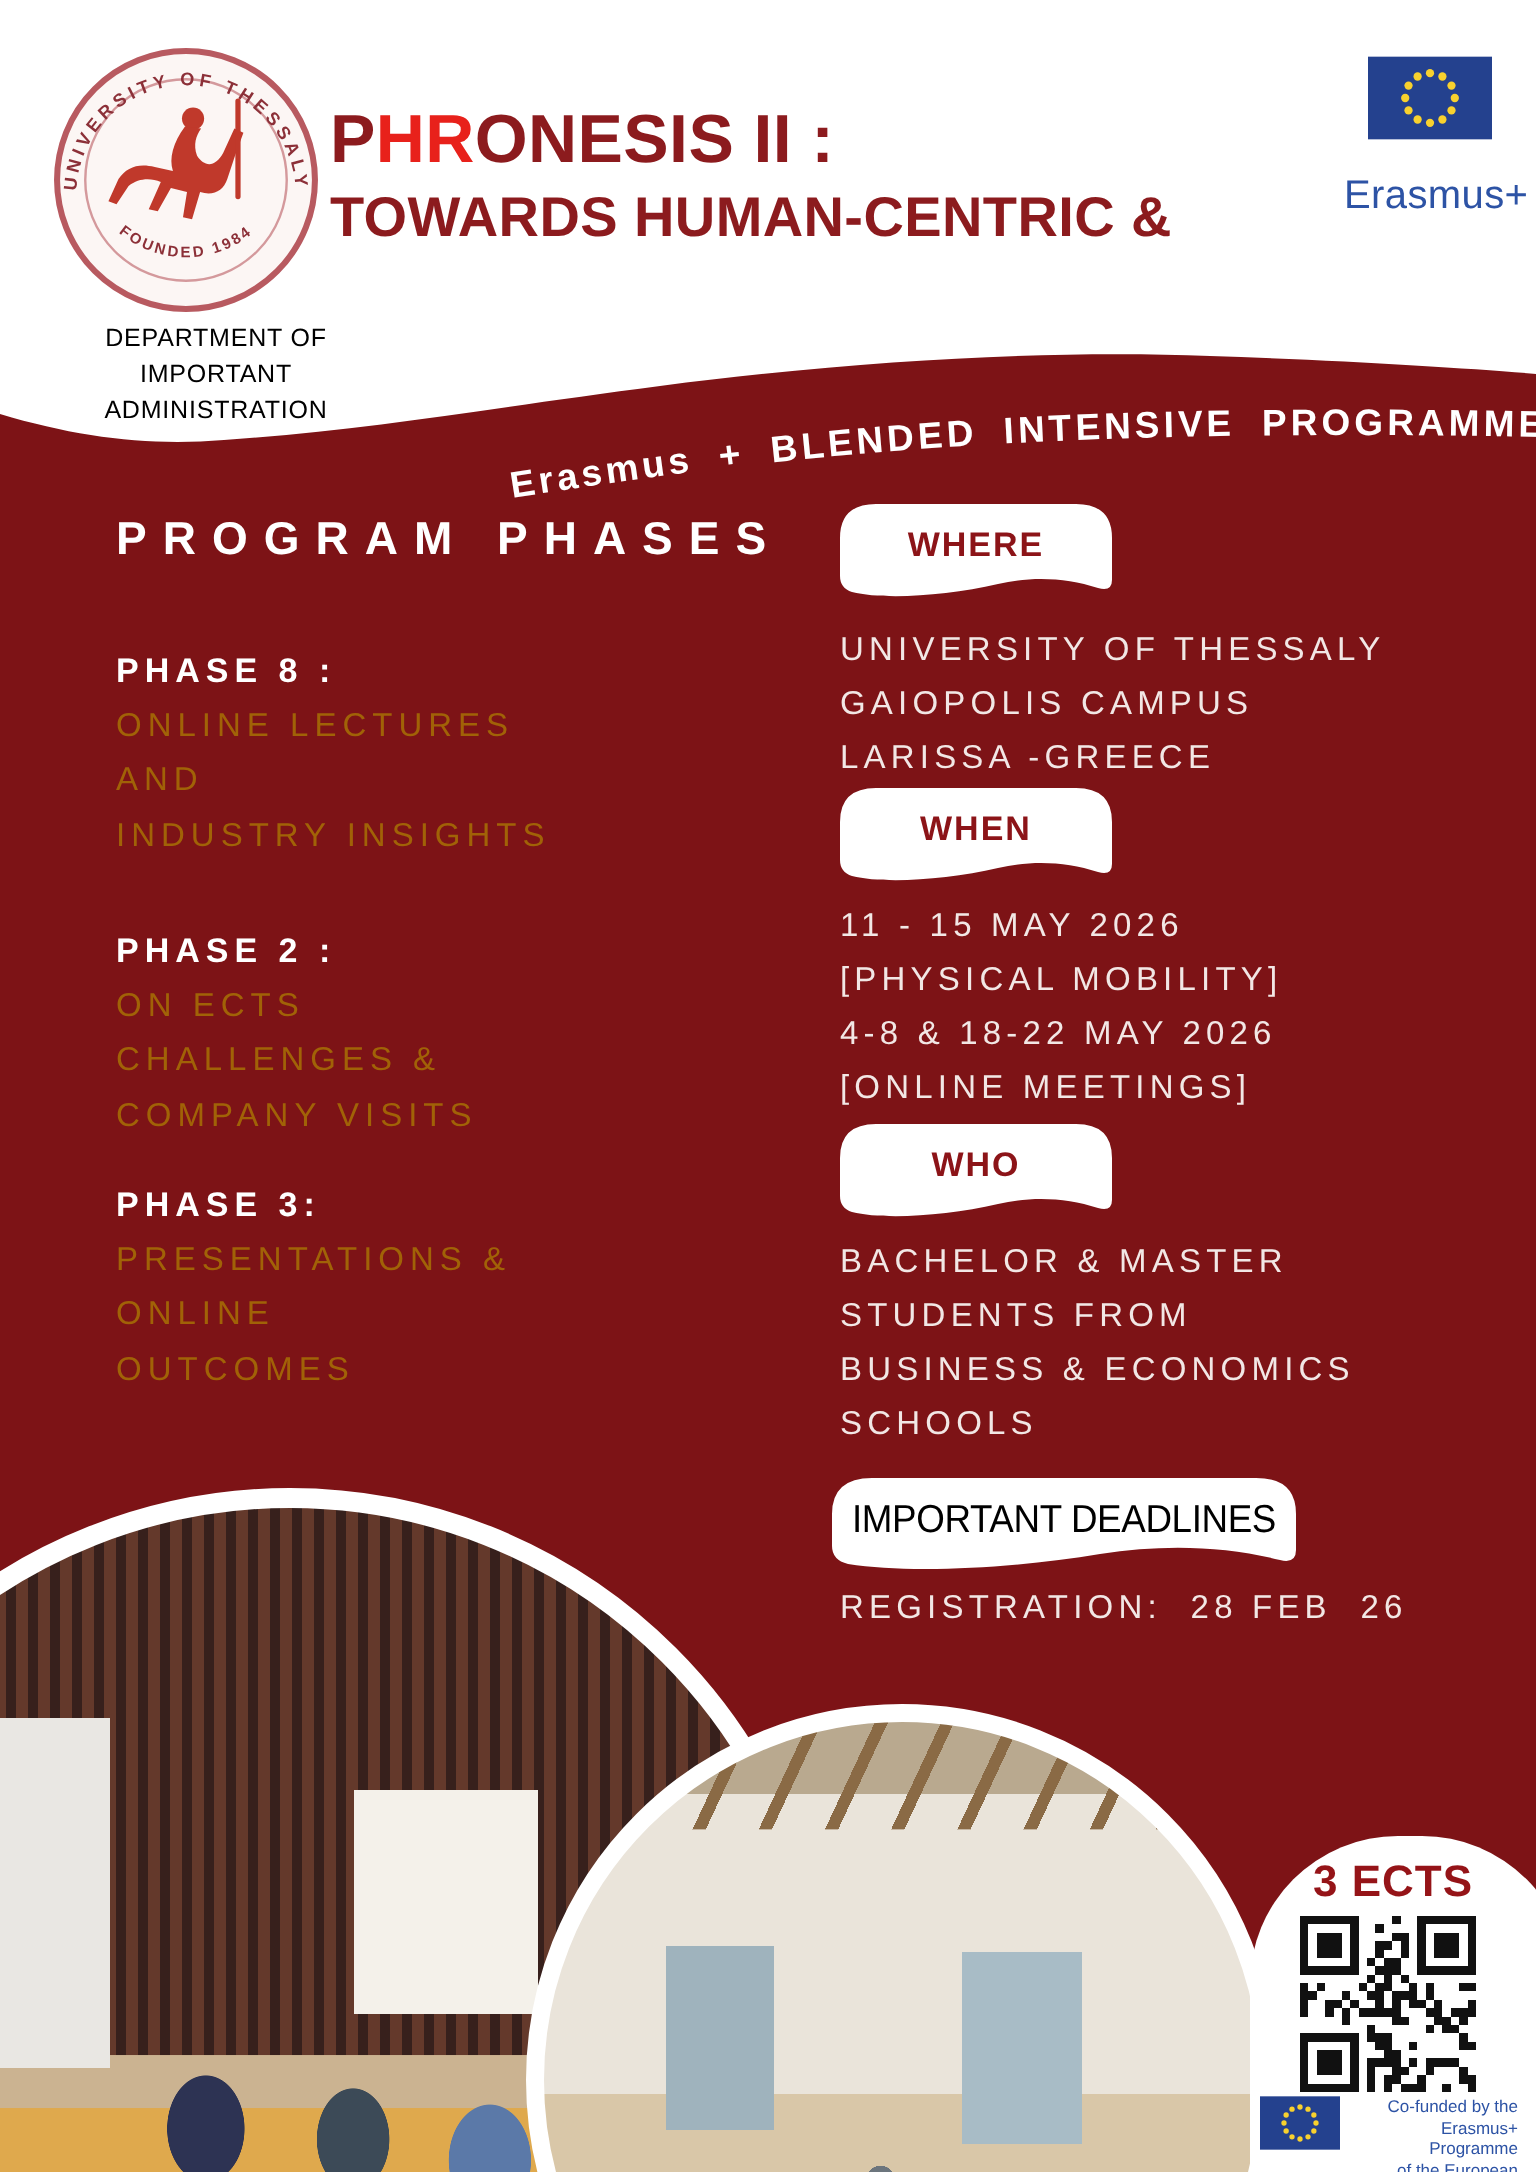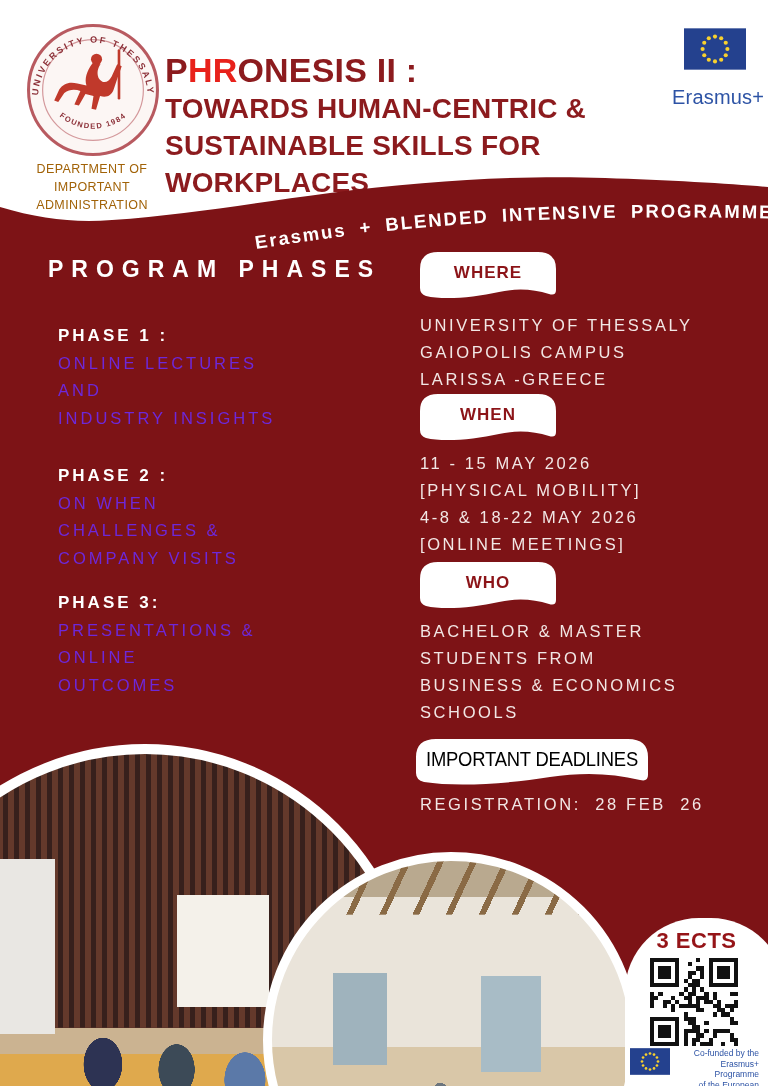--- a/index.html
+++ b/index.html
@@ -6,39 +6,39 @@
   .page{
     position:relative;width:768px;height:1086px;margin:0 auto;
     background:#ffffff;overflow:hidden;
     font-family:"Liberation Sans", sans-serif;
   }
   .abs{position:absolute;}
 
   
   .seal{left:25px;top:22px;width:136px;height:136px;}
   .dept{left:0;top:160px;width:184px;text-align:center;
-        font-size:12.5px;letter-spacing:.4px;color:#a16207;line-height:18px;}
+        font-size:12.5px;letter-spacing:.4px;color:#000000;line-height:18px;padding-left:16px;}
   .title-block{left:165px;top:26px;width:585px;color:#8C1B1E;font-weight:bold;}
   .title-l1{font-size:34px;line-height:40px;letter-spacing:.2px;margin-top:24px;}
   .title-l1 .hl{color:#E8211B;}
   .title-l2,.title-l3{font-size:28px;line-height:37px;letter-spacing:.2px;}
   .erasmus-logo{left:672px;top:28px;width:86px;text-align:center;}
   .erasmus-logo .word{margin-top:12px;font-size:20px;color:#2D53A5;font-weight:500;letter-spacing:.2px;}
 
   
   .maroon{left:0;top:264px;width:768px;height:822px;background:#7D1316;}
   .wave-svg{left:0;top:145px;width:768px;height:120px;}
   .banner-text{fill:#ffffff;font-family:"Liberation Sans",sans-serif;
                font-weight:bold;font-size:18.5px;letter-spacing:2px;word-spacing:6px;}
 
-  .phases-heading{left:48px;top:256px;font-size:23px;font-weight:bold;
+  .phases-heading{left:58px;top:256px;font-size:23px;font-weight:bold;
                   letter-spacing:8px;color:#ffffff;}
   .phase-block{left:58px;width:330px;}
   .phase-label{font-weight:bold;font-size:17px;letter-spacing:3px;color:#ffffff;line-height:27.5px;}
-  .phase-line{font-size:16.5px;letter-spacing:3px;color:#6d28d9;line-height:27.5px;font-weight:400;}
+  .phase-line{font-size:16.5px;letter-spacing:3px;color:#a16207;line-height:27.5px;font-weight:400;}
 
   .badge{width:136px;height:50px;}
   .badge-wide{width:232px;height:50px;}
   .badge text{fill:#8C1418;font-family:"Liberation Sans",sans-serif;font-weight:bold;}
   .info-text{left:420px;width:330px;}
   .info-line{font-size:16.5px;letter-spacing:2.6px;color:#F2E7E5;line-height:27px;
              white-space:pre;font-weight:400;}
 
   
   .photo{border-radius:50%;border:10px solid #ffffff;box-sizing:border-box;}
@@ -125,21 +125,20 @@
   </svg>
 
   <div class="abs dept">
     <div>DEPARTMENT OF</div>
     <div>IMPORTANT ADMINISTRATION</div>
   </div>
 
   <div class="abs title-block">
     <div class="title-l1"><span>P</span><span class="hl">HR</span><span>ONESIS II :</span></div>
     <div class="title-l2">TOWARDS HUMAN-CENTRIC &amp;</div>
-    <div class="title-l3">SUSTAINABLE SKILLS FOR WORKPLACES</div>
   </div>
 
   <div class="abs erasmus-logo">
     <svg viewBox="0 0 30 20" width="62" height="42">
         <use href="#euflag"></use>
       </svg>
     <div class="word">Erasmus+</div>
   </div>
 
   <div class="abs maroon"></div>
@@ -147,29 +146,29 @@
     <path d="M0,62 C40,74 75,78 112,75 C185,70 245,59 330,48 C430,35 525,30 605,33 C668,35 735,39 768,42 L768,120 L0,120 Z" fill="#7D1316"></path>
     <path id="bannerPath" d="M 256,104 C 420,78 560,65 900,77" fill="none"></path>
     <text class="banner-text">
       <textPath href="#bannerPath">Erasmus + BLENDED INTENSIVE PROGRAMME</textPath>
     </text>
   </svg>
 
   <div class="abs phases-heading">PROGRAM PHASES</div>
 
   <div class="abs phase-block" style="top:322px">
-    <div class="phase-label">PHASE 1 :</div>
+    <div class="phase-label">PHASE 8 :</div>
     <div class="phase-line">ONLINE LECTURES</div>
     <div class="phase-line">AND</div>
     <div class="phase-line">INDUSTRY INSIGHTS</div>
   </div>
 
   <div class="abs phase-block" style="top:462px">
     <div class="phase-label">PHASE 2 :</div>
-    <div class="phase-line">ON WHEN</div>
+    <div class="phase-line">ON ECTS</div>
     <div class="phase-line">CHALLENGES &amp;</div>
     <div class="phase-line">COMPANY VISITS</div>
   </div>
 
   <div class="abs phase-block" style="top:589px">
     <div class="phase-label">PHASE 3:</div>
     <div class="phase-line">PRESENTATIONS &amp;</div>
     <div class="phase-line">ONLINE</div>
     <div class="phase-line">OUTCOMES</div>
   </div>

